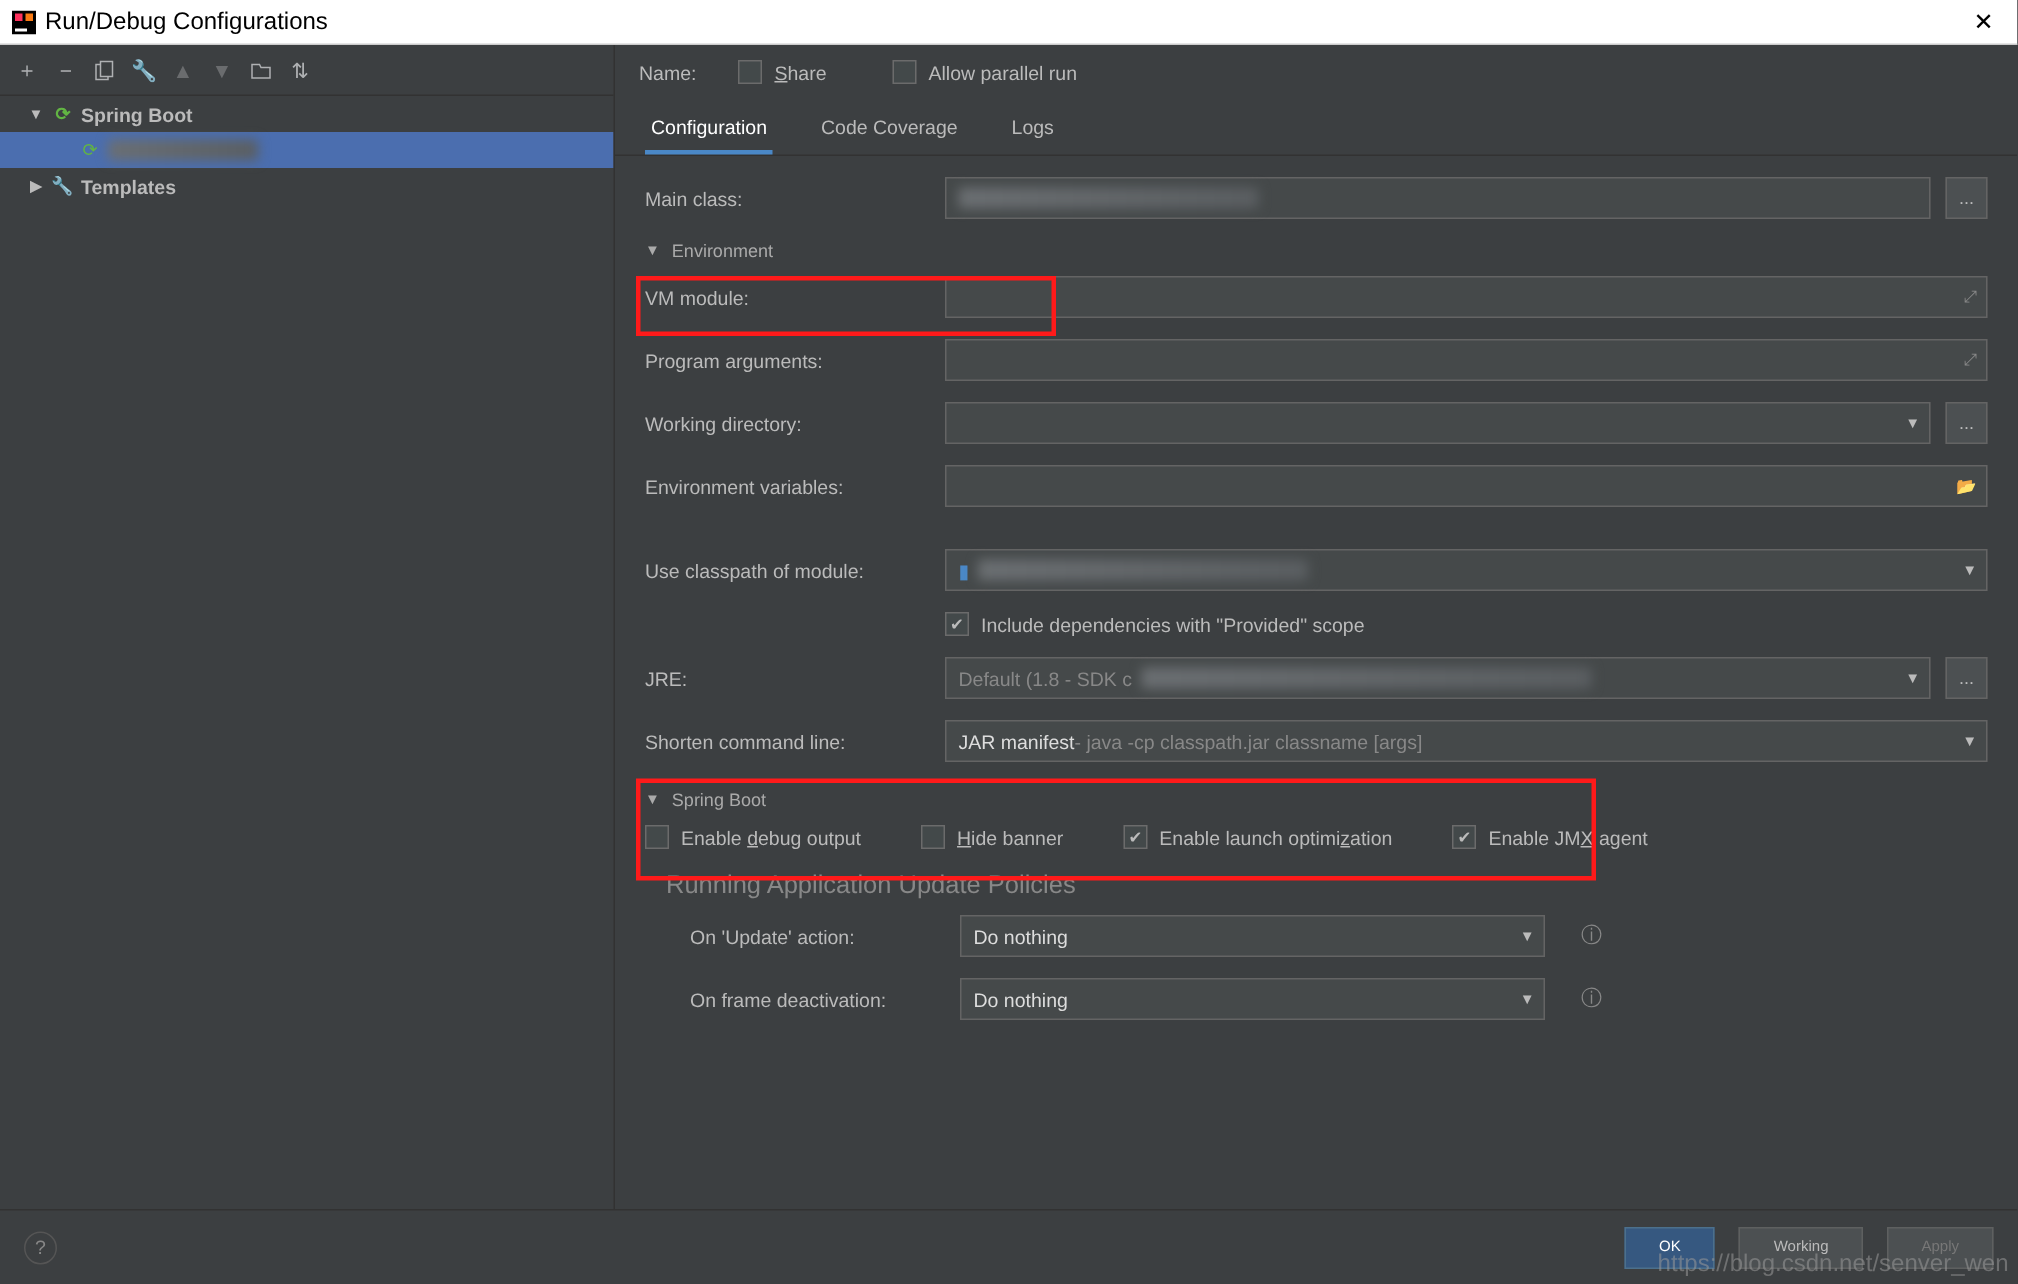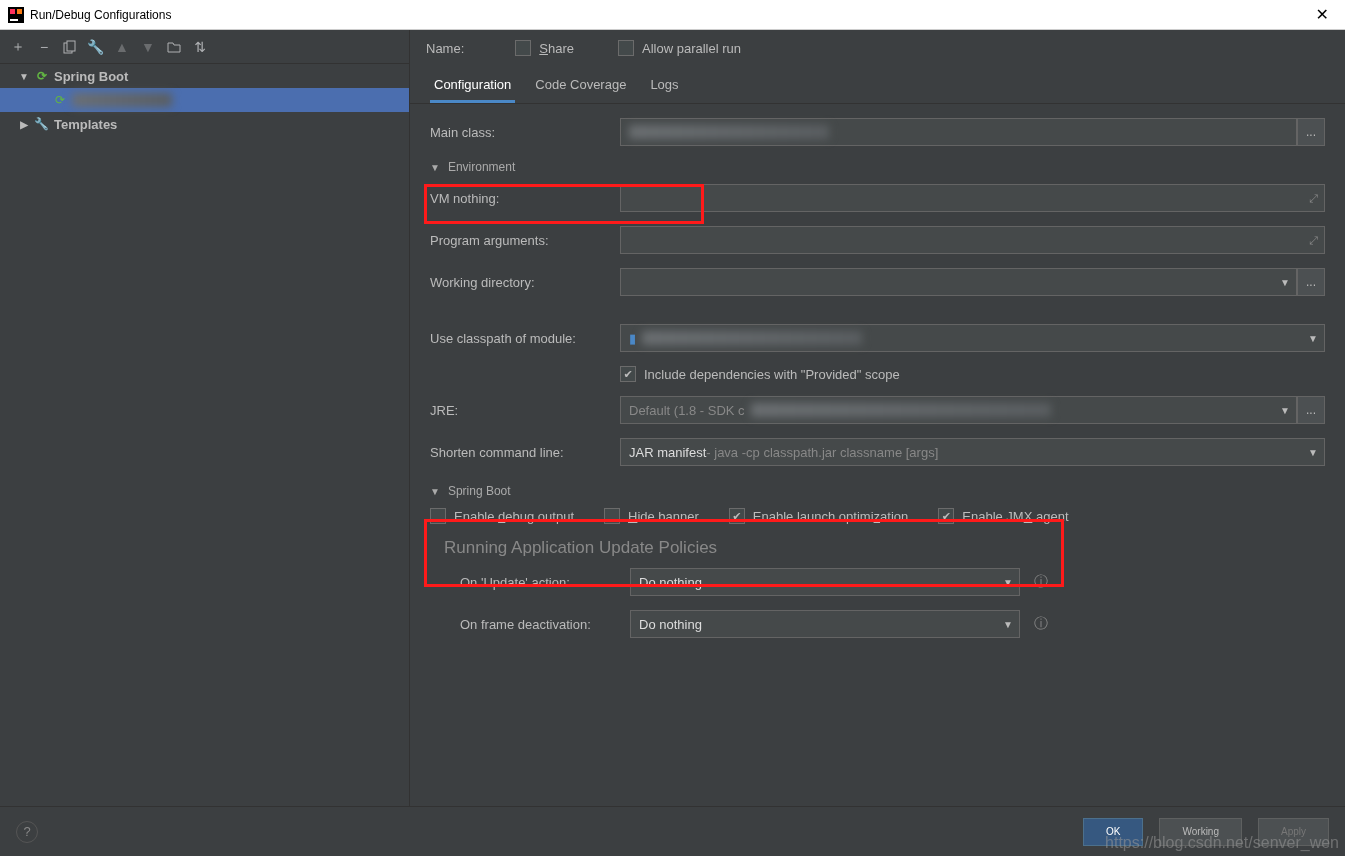--- a/index.html
+++ b/index.html
@@ -1,42 +1,42 @@
 <!DOCTYPE html>
 <html><head>
 <meta charset="utf-8">
 <style>
   * { box-sizing: border-box; font-family: 'Segoe UI', Arial, sans-serif; }
   body { margin: 0; background: #3c3f41; color: #bbbbbb; width: 1345px; height: 856px; overflow: hidden; position: relative; }
   .titlebar { background: #fff; height: 30px; display: flex; align-items: center; padding: 0 8px; color: #000; border-bottom: 1px solid #ccc; }
   .titlebar .icon { width: 16px; height: 16px; margin-right: 6px; }
-  .titlebar .title { flex: 1; font-size: 12px; }
+  .titlebar .title { flex: 1; font-size: 16px; }
   .titlebar .close { font-size: 16px; padding: 0 8px; cursor: pointer; }
   .main { display: flex; height: calc(100% - 30px - 50px); background: #3c3f41; }
   .sidebar { width: 410px; border-right: 1px solid #323232; display: flex; flex-direction: column; }
   .toolbar { display: flex; gap: 10px; padding: 6px 10px; border-bottom: 1px solid #323232; align-items: center; height: 34px; }
   .toolbar .tbtn { width: 16px; height: 16px; color: #afb1b3; display:flex; align-items:center; justify-content:center; font-size:14px; cursor:pointer; }
   .tree { flex: 1; overflow: auto; font-size: 13px; }
   .tree-node { display: flex; align-items: center; height: 24px; padding-left: 18px; cursor: pointer; }
   .tree-node.selected { background: #4b6eaf; color: #fff; }
   .tree-node .arrow { width: 12px; text-align: center; font-size: 10px; }
   .tree-node .nicon { width: 16px; height: 16px; margin: 0 4px; display:flex; align-items:center; justify-content:center; }
   .tree-node.bold { font-weight: bold; }
   .tree-child { padding-left: 48px; }
   .content { flex: 1; padding: 0; overflow: hidden; display: flex; flex-direction: column; }
   .name-row { display: flex; align-items: center; padding: 10px 16px; gap: 14px; }
   .name-row label { font-size: 13px; color: #bbbbbb; }
   .textfield { background: #45494a; border: 1px solid #646464; height: 28px; color: #bbb; padding: 0 8px; font-size: 13px; }
   .cbx { width: 16px; height: 16px; border: 1px solid #6b6b6b; display: inline-flex; align-items:center; justify-content:center; margin-right: 4px; font-size:11px; color:#bbb; background:#43494a;}
   .cbx.checked::before { content:"✔"; }
-  .tabs { display: flex; gap: 16px; padding: 0 20px; border-bottom: 1px solid #323232; height: 38px; align-items: flex-end; }
+  .tabs { display: flex; gap: 28px; padding: 0 20px; border-bottom: 1px solid #323232; height: 38px; align-items: flex-end; }
   .tab { padding: 8px 4px; font-size: 13px; color: #bbbbbb; cursor: pointer; border-bottom: 3px solid transparent; }
   .tab.active { color: #fff; border-bottom-color: #4a88c7; }
   .form-area { flex:1; overflow:auto; padding: 14px 20px; }
-  .form-row { display: flex; align-items: center; margin-bottom: 14px; }
+  .form-row { display: flex; align-items: center; margin-bottom: 14px; gap: 10px; }
   .form-row .lbl { width: 190px; font-size: 13px; color:#bbbbbb; }
   .form-row .field { flex: 1; }
   .inputlike { background: #45494a; border: 1px solid #646464; height: 28px; display:flex; align-items:center; padding:0 8px; color:#888; font-size:13px; position:relative; }
   .iconbtn { width: 28px; height: 28px; border:1px solid #646464; background:#4c5052; display:flex; align-items:center; justify-content:center; font-size:12px; color:#bbb; cursor:pointer; }
   .dropdown-chev { position:absolute; right:6px; font-size:10px; color:#bbb; }
   .expand-icon { position:absolute; right:6px; font-size:11px; color:#888; }
   .section-header { display:flex; align-items:center; font-size:12px; color:#aaa; margin: 6px 0 10px 0; }
   .section-header .arrow { font-size:10px; margin-right:8px; }
   .redbox1 { position:absolute; border:3px solid #ff1a1a; left:424px; top:184px; width:280px; height:40px; pointer-events:none; }
   .redbox2 { position:absolute; border:3px solid #ff1a1a; left:424px; top:519px; width:640px; height:68px; pointer-events:none; }
@@ -105,21 +105,21 @@
         <span class="arrow">▶</span>
         <span class="nicon wrenchicon">🔧</span>
         <span>Templates</span>
       </div>
     </div>
   </div>
 
   <div class="content">
     <div class="name-row">
       <label>Name:</label>
-      <label class="chk-inline" style="margin-left:37px">
+      <label class="chk-inline" style="margin-left:14px">
           <span class="cbx"></span>
           <span><u>S</u>hare</span>
         </label>
       <label class="chk-inline" style="margin-right:0">
           <span class="cbx"></span>
           <span>Allow parallel run</span>
         </label>
     </div>
 
     <div class="tabs">
@@ -136,37 +136,43 @@
           </div>
         <div class="iconbtn">...</div>
       </div>
 
       <div class="section-header">
         <span class="arrow">▼</span>
         <span>Environment</span>
       </div>
 
       <div class="form-row">
-        <div class="lbl">VM nothing:</div>
+        <div class="lbl">VM module:</div>
         <div class="inputlike field">
             <span class="expand-icon">⤢</span>
           </div>
       </div>
       <div class="form-row">
         <div class="lbl">Program arguments:</div>
         <div class="inputlike field">
             <span class="expand-icon">⤢</span>
           </div>
       </div>
       <div class="form-row">
         <div class="lbl">Working directory:</div>
         <div class="inputlike field">
             <span class="dropdown-chev">▼</span>
           </div>
         <div class="iconbtn">...</div>
+      </div>
+      <div class="form-row">
+        <div class="lbl">Environment variables:</div>
+        <div class="inputlike field">
+            <span class="expand-icon">📂</span>
+          </div>
       </div>
 
       <div style="height:14px"></div>
 
       <div class="form-row">
         <div class="lbl">Use classpath of module:</div>
         <div class="inputlike field">
             <span style="color:#4a88c7;margin-right:6px">▮</span>
             <span class="blurred" style="width:220px"></span>
             <span class="dropdown-chev">▼</span>

